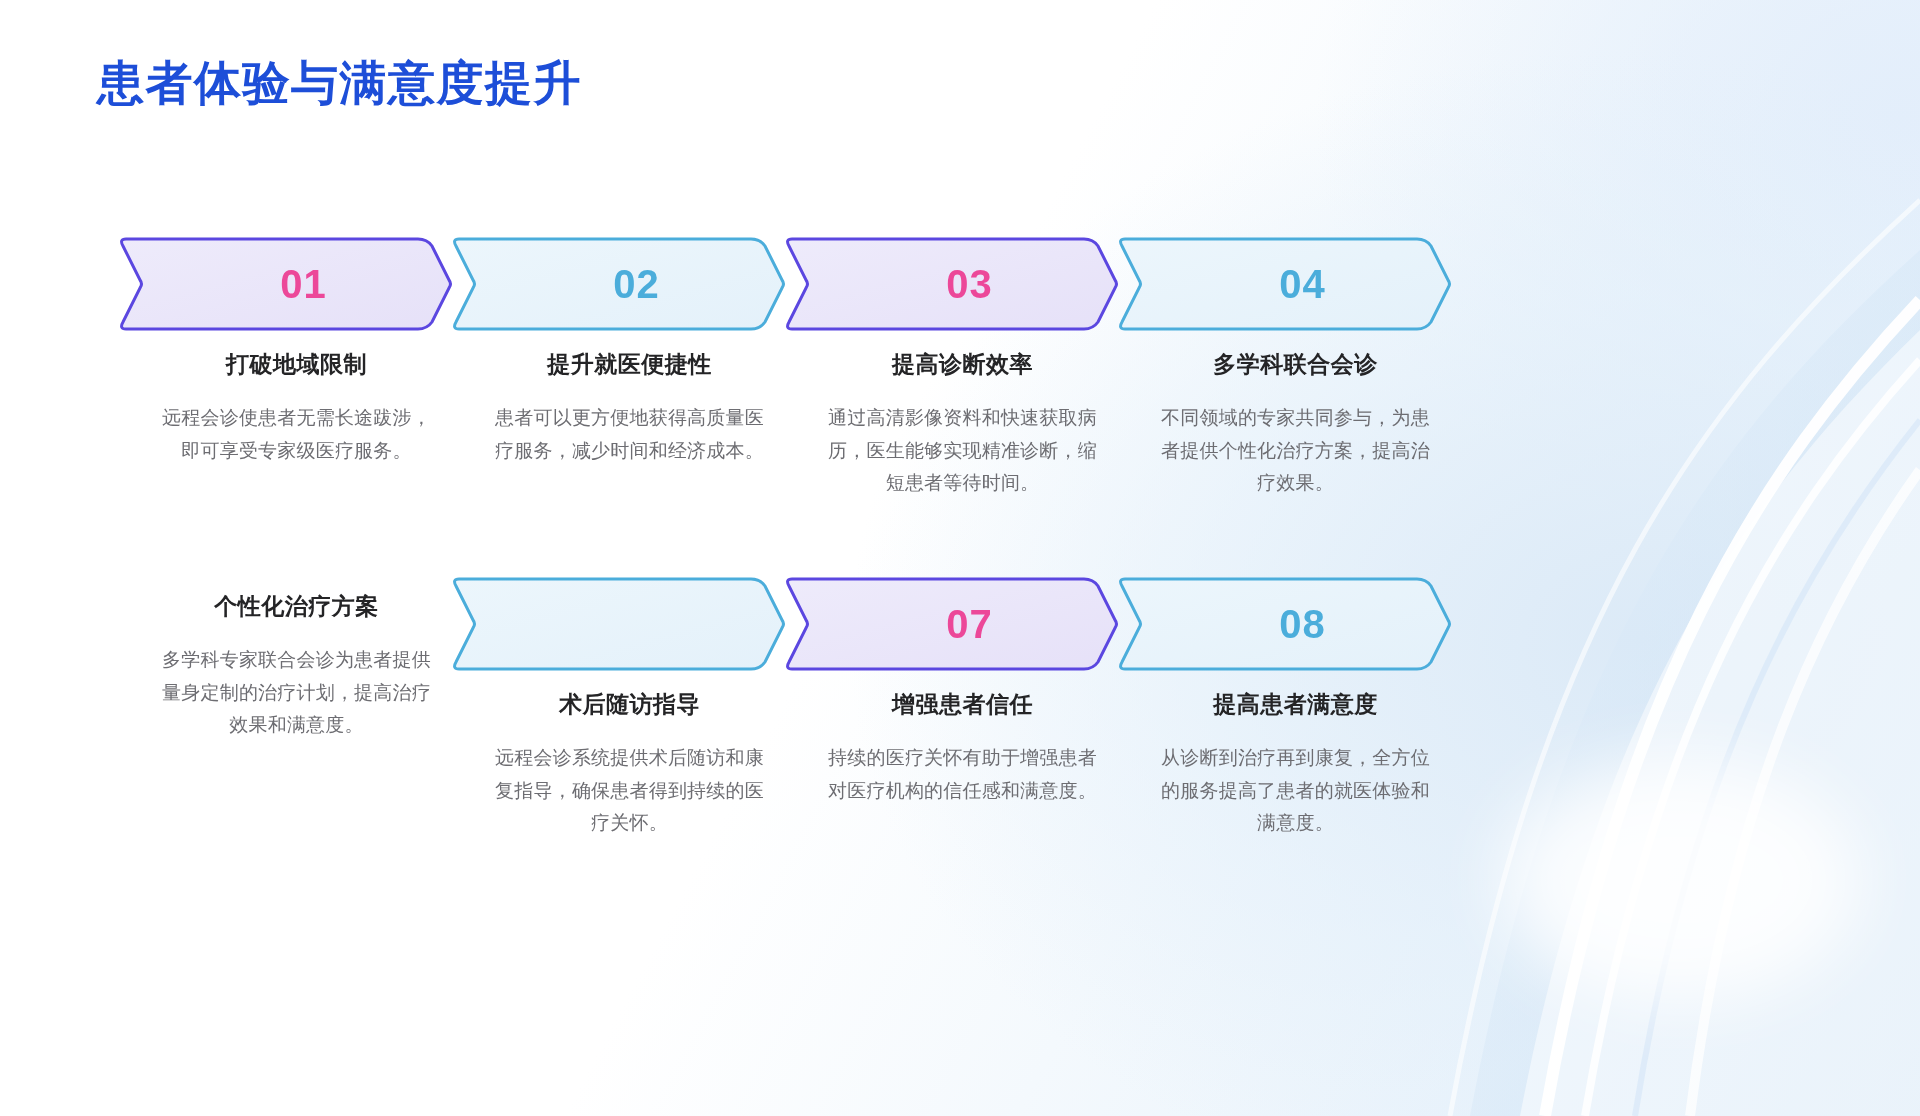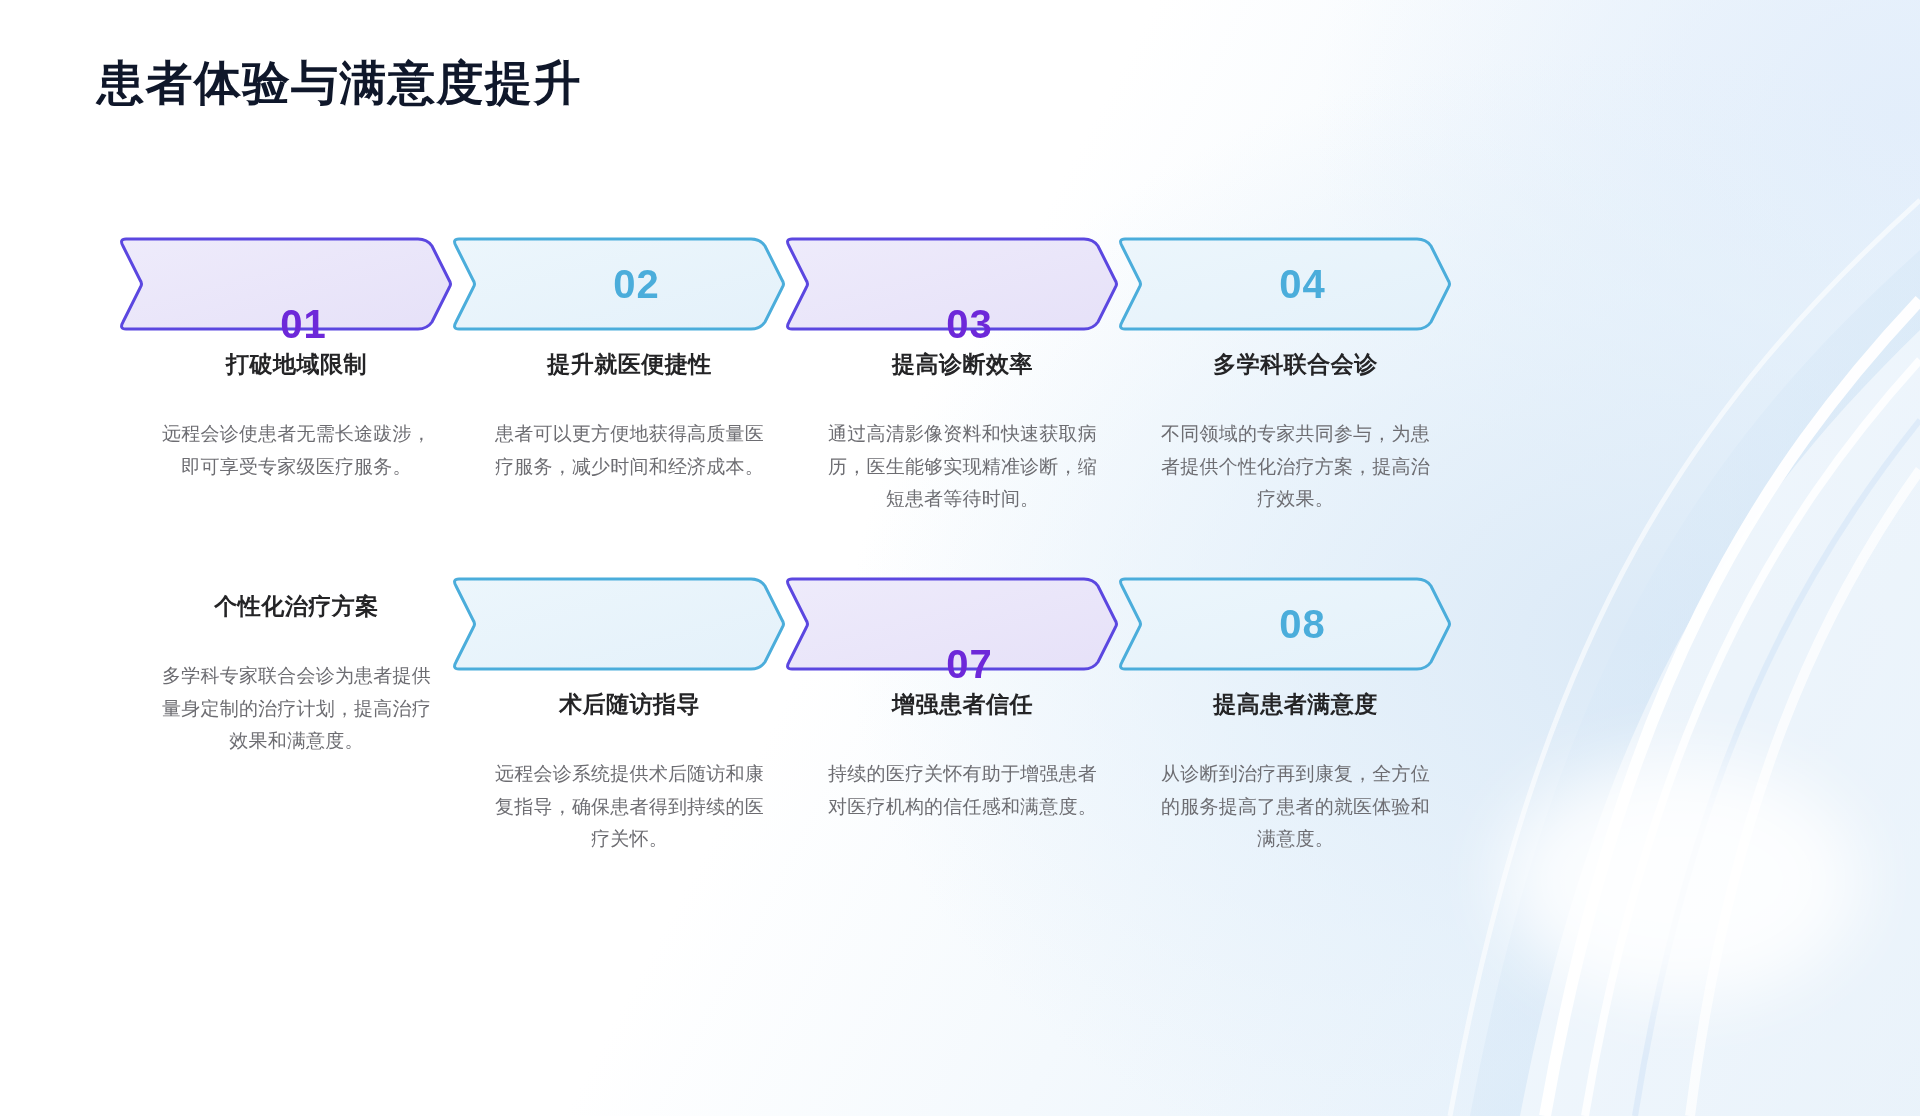--- a/index.html
+++ b/index.html
@@ -13,46 +13,46 @@
     background:
       radial-gradient(1100px 820px at 1640px 640px, #dceaf7 0%, rgba(226,239,250,0.55) 42%, rgba(255,255,255,0) 72%),
       radial-gradient(900px 700px at 1900px 120px, #e3eefb 0%, rgba(255,255,255,0) 65%),
       linear-gradient(118deg, #ffffff 0%, #ffffff 46%, #f4f9fd 64%, #e8f2fb 84%, #dfecf8 100%);
   }
   .bg-swoosh{position:absolute;inset:0;}
   .deco-soft{position:absolute;border-radius:50%;filter:blur(34px);pointer-events:none;}
 
   .title{
     position:absolute;left:97px;top:52px;
-    font-size:47px;font-weight:700;color:#0f172a;
+    font-size:47px;font-weight:700;color:#1d4ed8;
     letter-spacing:1.5px;white-space:nowrap;
   }
 
   .grid{position:absolute;left:0;top:235px;width:1920px;}
   .row{position:relative;height:340px;}
   .row.row2{margin-top:0px;}
   .cell{position:absolute;top:0;width:335px;}
 
   .chev{position:relative;width:335px;height:98px;}
   .chev svg{display:block;width:335px;height:98px;overflow:visible;}
   .chev .num{
     position:absolute;left:0;right:0;top:50%;transform:translateY(-50%);
     text-align:center;font-size:40px;font-weight:700;letter-spacing:1px;
     padding-left:36px;box-sizing:border-box;
   }
-  .chev.purple .num{color:#6d28d9;margin-top:40px;}
+  .chev.purple .num{color:#ec4899;}
   .chev.blue   .num{color:#4baddb;}
 
   .c-title{
     margin-top:16px;text-align:center;
     font-size:23px;font-weight:700;color:#242426;letter-spacing:.5px;
     padding-left:22px;
   }
   .c-desc{
-    margin-top:38px;text-align:center;
+    margin-top:22px;text-align:center;
     font-size:19px;line-height:1.72;color:#6d6d72;
     padding:0 18px 0 40px;letter-spacing:.2px;
   }
 </style>
 </head>
 <body>
 
 <div id="stage">
 
   <div class="bg-base"></div>

